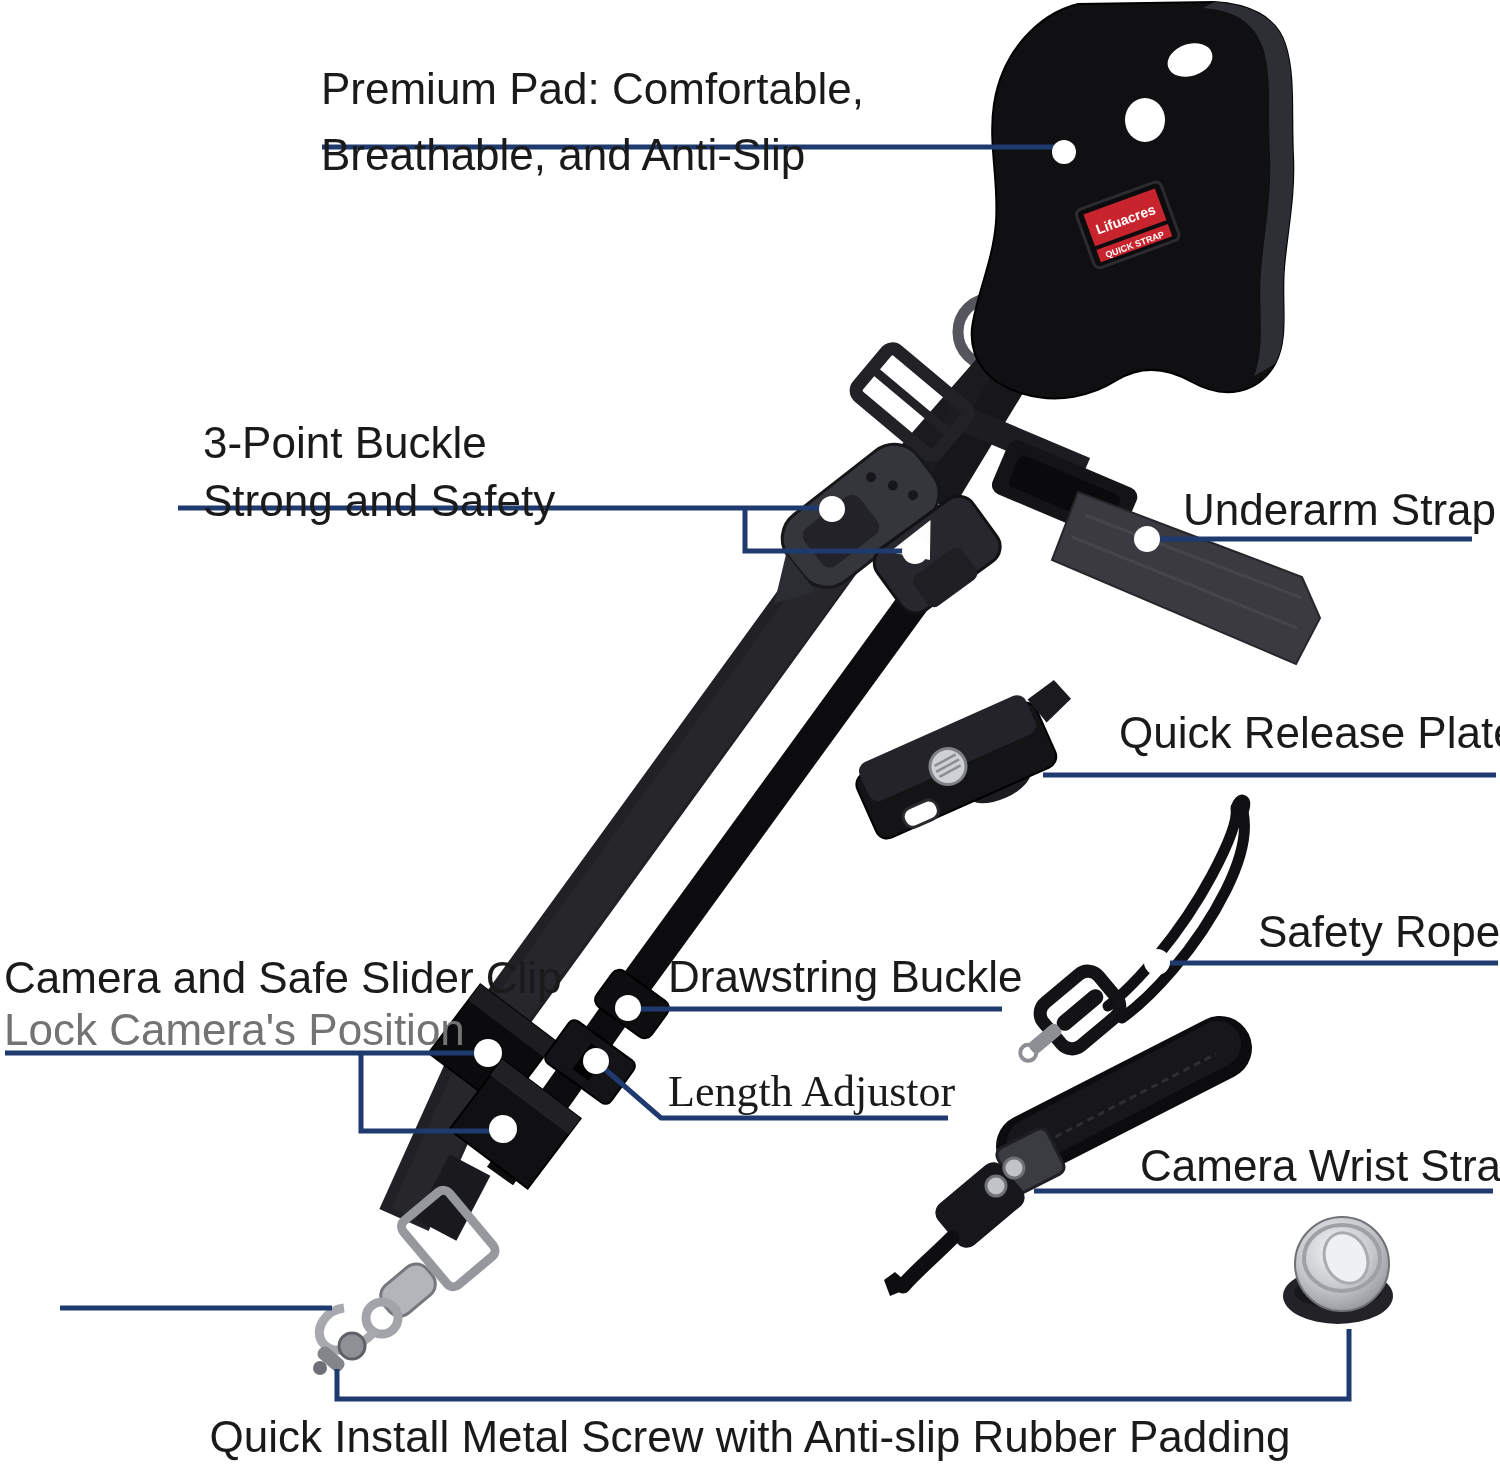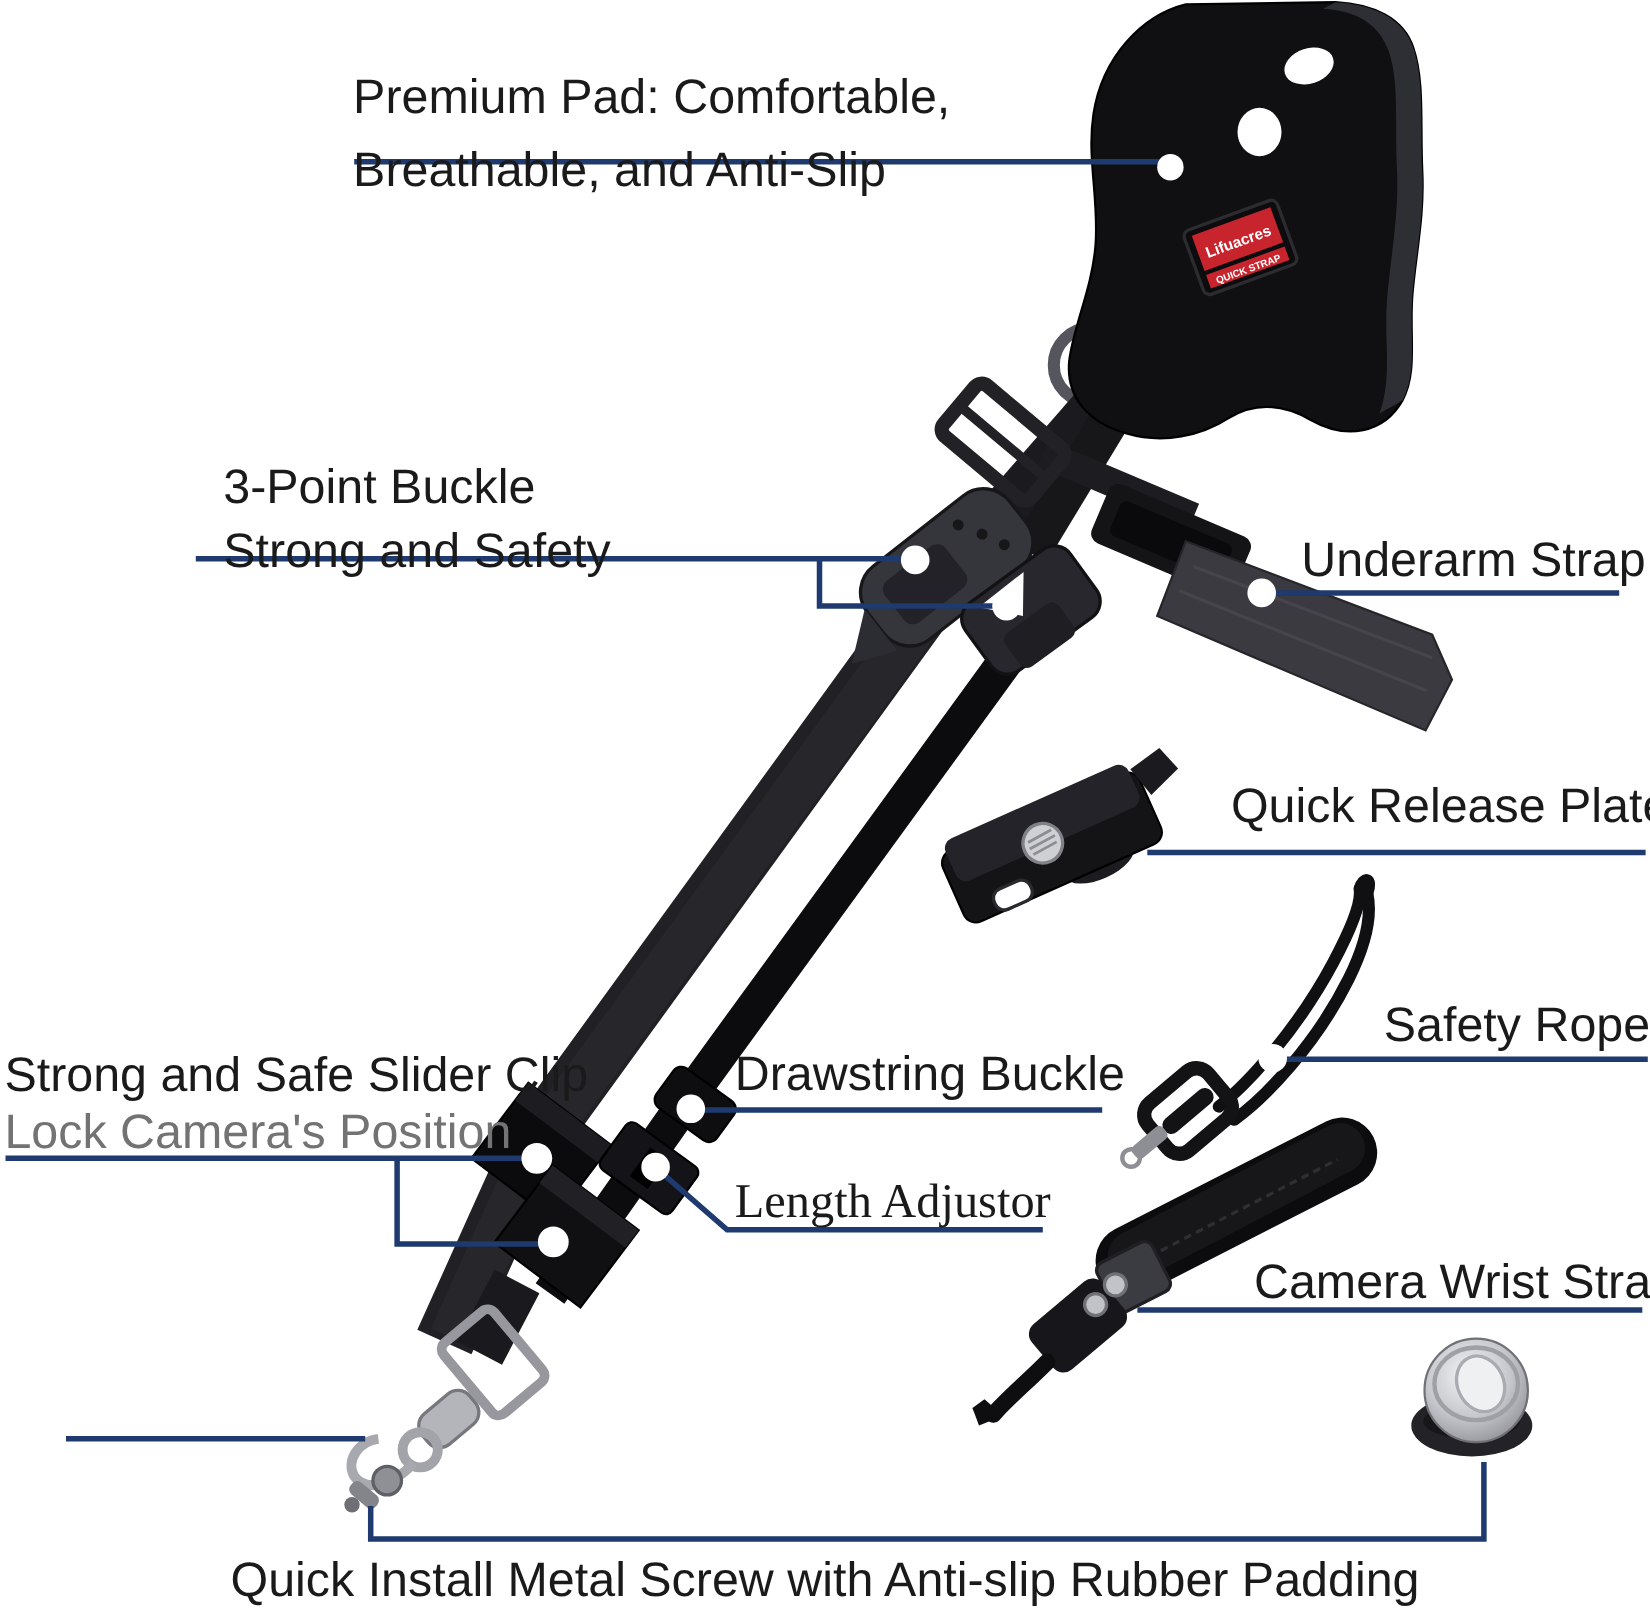--- a/index.html
+++ b/index.html
@@ -236,21 +236,21 @@
     <span class="ln">Strong and Safety</span>
   </div>
 
   <div class="label lbl-underarm">Underarm Strap</div>
 
   <div class="label lbl-qrp">Quick Release Plate</div>
 
   <div class="label lbl-rope">Safety Rope</div>
 
   <div class="label lbl-slider">
-    <span class="ln">Strong and Safe Slider Clip</span>
+    <span class="ln">Camera and Safe Slider Clip</span>
     <span class="ln blue">Lock Camera's Position</span>
   </div>
 
   <div class="label lbl-drawstring">Drawstring Buckle</div>
 
   <div class="label lbl-length">Length Adjustor</div>
 
   <div class="label lbl-wrist">Camera Wrist Strap</div>
 
 

